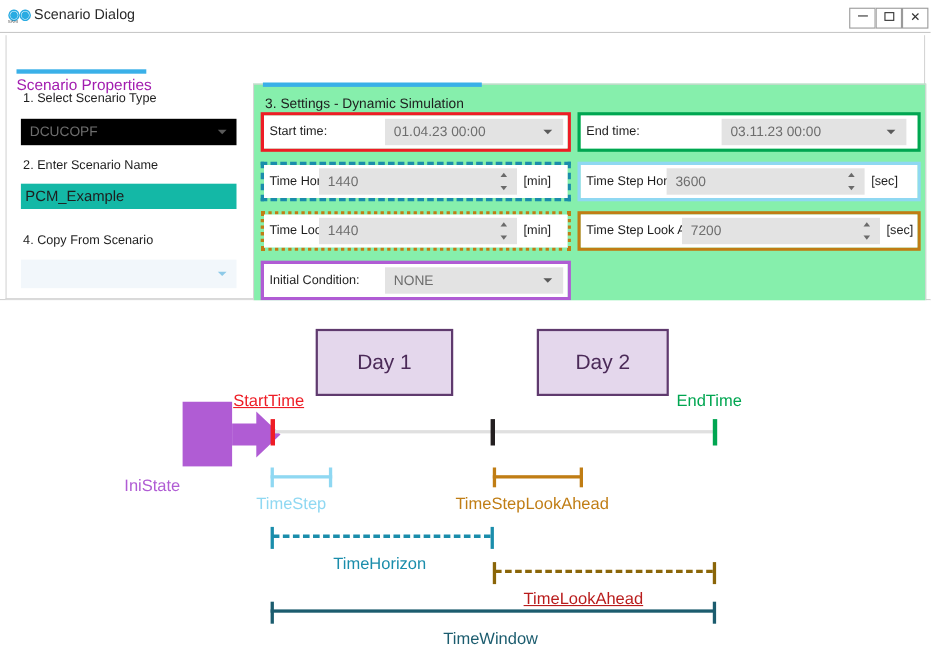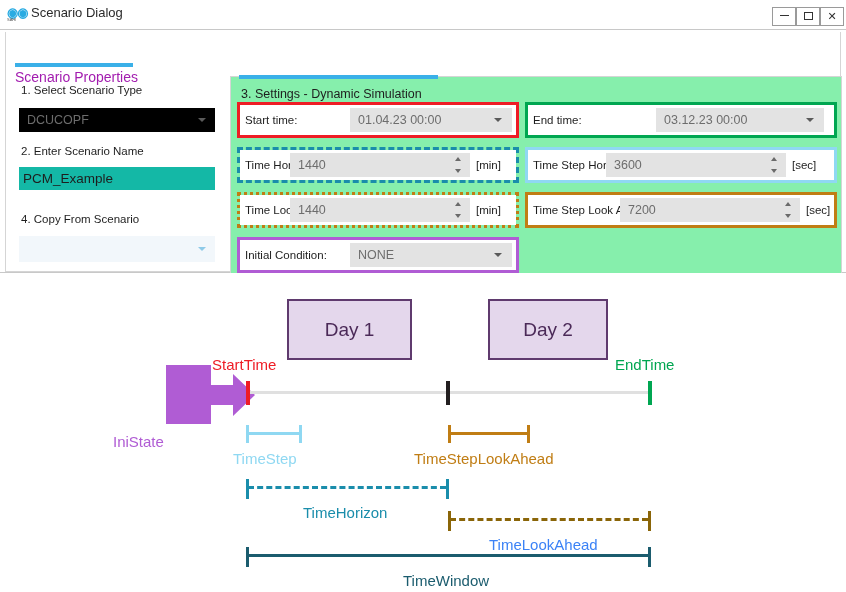--- a/index.html
+++ b/index.html
@@ -201,21 +201,21 @@
               <div class="fbox" style="left: 110px; width: 162px; top: 50%; transform: translateY(-50%);">
                 <span class="fval">01.04.23 00:00</span>
                 <span class="darw"></span>
               </div>
             </div>
           </div>
           <div class="hl" style="left: 294px; top: 25px; width: 312px; height: 36px; border: 3px solid rgb(0, 166, 81);">
             <div class="frow">
               <span class="flbl">End time:</span>
               <div class="fbox" style="left: 128px; width: 168px; top: 50%; transform: translateY(-50%);">
-                <span class="fval">03.12.23 00:00</span>
+                <span class="fval">03.11.23 00:00</span>
                 <span class="darw"></span>
               </div>
             </div>
           </div>
           <div class="hl" style="left: 6px; top: 70px; width: 282px; height: 36px; border: 3px dashed rgb(26, 141, 171);">
             <div class="frow">
               <span class="flbl">Time Horizon:</span>
               <div class="fbox" style="left: 50px; width: 180px; top: 50%; transform: translateY(-50%);">
                 <span class="fval">1440</span>
                 <span class="spin">
@@ -289,41 +289,41 @@
     <rect x="6" y="0" width="45" height="59" fill="#b05cd4"></rect>
     <path d="M51 20 L73 20 L73 9 L95 30 L73 51 L73 40 L51 40 Z" fill="#b05cd4"></path>
   </svg>
   <div class="dlabel" style="left:113px; top:160px; color:#b05cd4;">IniState</div>
 
   <div class="axis" style="left:250px; top:118px; width:400px;"></div>
   <div class="tick" style="left:246px; top:108px; height:24px; background:#ee1c25;"></div>
   <div class="tick" style="left:446px; top:108px; height:24px; background:#231f20;"></div>
   <div class="tick" style="left:648px; top:108px; height:24px; background:#00a651;"></div>
 
-  <div class="dlabel" style="left:212px; top:83px; color:#ee1c25;">StartTime</div>
+  <div class="dlabel" style="left:212px; top:83px; color:#ee1c25;text-decoration:underline;">StartTime</div>
   <div class="dlabel" style="left:615px; top:83px; color:#00a651;">EndTime</div>
 
   <div class="hline" style="left:246px; top:159px; width:56px; background:#8fd8f2;"></div>
   <div class="vline" style="left:246px; top:152px; height:18px; background:#8fd8f2;"></div>
   <div class="vline" style="left:299px; top:152px; height:18px; background:#8fd8f2;"></div>
   <div class="dlabel" style="left:233px; top:177px; color:#8fd8f2;">TimeStep</div>
 
   <div class="hline" style="left:448px; top:159px; width:82px; background:#c07d14;"></div>
   <div class="vline" style="left:448px; top:152px; height:18px; background:#c07d14;"></div>
   <div class="vline" style="left:527px; top:152px; height:18px; background:#c07d14;"></div>
   <div class="dlabel" style="left:414px; top:177px; color:#c07d14;">TimeStepLookAhead</div>
 
   <div class="hdash" style="left:248px; top:213px; width:198px; border-top-color:#1a8dab;"></div>
   <div class="vline" style="left:246px; top:206px; height:20px; background:#1a8dab;"></div>
   <div class="vline" style="left:446px; top:206px; height:20px; background:#1a8dab;"></div>
   <div class="dlabel" style="left:303px; top:231px; color:#1a8dab;">TimeHorizon</div>
 
   <div class="hdash" style="left:450px; top:245px; width:198px; border-top-color:#8a6508;"></div>
   <div class="vline" style="left:448px; top:238px; height:20px; background:#8a6508;"></div>
   <div class="vline" style="left:648px; top:238px; height:20px; background:#8a6508;"></div>
-  <div class="dlabel" style="left:489px; top:263px; color:#3b82f6;">TimeLookAhead</div>
+  <div class="dlabel" style="left:476px; top:263px; color:#b91c1c;text-decoration:underline;">TimeLookAhead</div>
 
   <div class="hline" style="left:246px; top:281px; width:404px; background:#1b5c6e;"></div>
   <div class="vline" style="left:246px; top:274px; height:20px; background:#1b5c6e;"></div>
   <div class="vline" style="left:648px; top:274px; height:20px; background:#1b5c6e;"></div>
   <div class="dlabel" style="left:403px; top:299px; color:#1b5c6e;">TimeWindow</div>
 
 </div>
 
 </body></html>

